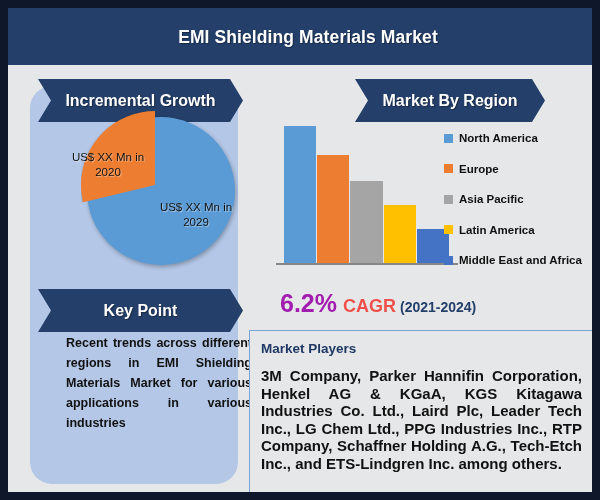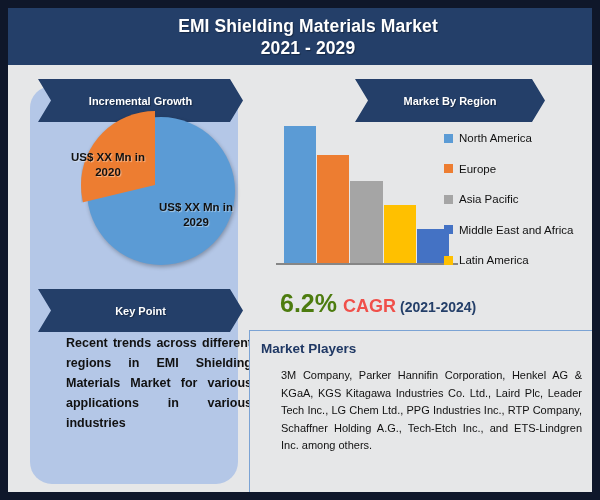--- a/index.html
+++ b/index.html
@@ -29,21 +29,21 @@
     color:#ffffff;font-weight:bold;font-size:17.5px;line-height:22px;
     letter-spacing:.1px;text-shadow:1px 1px 1px rgba(0,0,0,.35);
   }
 
   
   .ribbon{
     position:absolute;height:43px;background:#243f69;
     clip-path:polygon(0 0, calc(100% - 13px) 0, 100% 50%, calc(100% - 13px) 100%,
                       0 100%, 13px 50%);
     display:flex;align-items:center;justify-content:center;
-    color:#ffffff;font-weight:bold;font-size:11px;
+    color:#ffffff;font-weight:bold;font-size:16px;
     text-shadow:1px 1px 1px rgba(0,0,0,.35);
   }
   #ribbon-incremental{left:30px;top:71px;width:205px;}
   #ribbon-region{left:347px;top:71px;width:190px;}
   #ribbon-keypoint{left:30px;top:281px;width:205px;}
 
   
   .left-panel{
     position:absolute;left:22px;top:78px;width:208px;height:398px;
     background:#b4c7e7;border-radius:22px;
@@ -56,21 +56,21 @@
     background:#5b9bd5;
     box-shadow:1px 2px 4px rgba(0,0,0,.28);
   }
   .pie-orange{
     position:absolute;left:51px;top:5px;width:148px;height:148px;border-radius:50%;
     background:#ed7d31;
     box-shadow:0 1px 3px rgba(0,0,0,.25);
     clip-path:polygon(50% 50%, 50% 0%, 0% 0%, 0% 62%);
   }
   .pie-label{
-    position:absolute;color:#111111;font-weight:bold;font-size:11.5px;
+    position:absolute;color:#111111;font-weight:normal;font-size:11.5px;
     line-height:15px;text-align:center;
     text-shadow:1px 1px 1px rgba(255,255,255,.45);
   }
   #pie-label-2020{left:32px;top:44px;width:92px;}
   #pie-label-2029{left:116px;top:94px;width:100px;}
 
   
   .keypoint-text{
     position:absolute;left:34px;top:325px;width:186px;
     color:#111111;font-weight:bold;font-size:12.5px;line-height:20px;
@@ -87,55 +87,53 @@
   .bar-axis{
     position:absolute;left:268px;top:255px;width:182px;height:2px;
     background:#868686;
   }
 
   
   .legend{position:absolute;left:436px;top:115px;width:150px;}
   .legend-item{display:flex;align-items:center;height:30.5px;}
   .legend-swatch{width:9px;height:9px;margin-right:6px;flex:none;}
   .legend-label{
-    color:#111111;font-weight:normal;font-size:11.5px;white-space:nowrap;
+    color:#111111;font-weight:bold;font-size:11.5px;white-space:nowrap;
   }
 
   
   .cagr{
     position:absolute;left:272px;top:281px;
     display:flex;align-items:baseline;
   }
-  .cagr-value{color:#4d7c0f;font-weight:bold;font-size:25px;}
+  .cagr-value{color:#a21caf;font-weight:bold;font-size:25px;}
   .cagr-word{color:#f0504a;font-weight:bold;font-size:18px;margin-left:6px;}
   .cagr-years{color:#243f69;font-weight:bold;font-size:14px;margin-left:4px;}
 
   
   .players-box{
     position:absolute;left:241px;top:322px;width:345px;height:164px;
     background:#e6e7e8;border:1.5px solid #7ba3d4;box-sizing:border-box;
     padding:10px 11px 0 11px;
   }
   .players-title{
     color:#1f3864;font-weight:bold;font-size:13.5px;margin-bottom:11px;
   }
   .players-body{
-    color:#111111;font-weight:normal;font-size:11px;line-height:17.5px;
+    color:#111111;font-weight:bold;font-size:15px;line-height:17.5px;
     text-align:justify;
-    margin-left:20px;
   }
 </style>
 </head>
 <body>
 
 <div id="infographic">
 
   <div class="header">
     <div class="header-line">EMI Shielding Materials Market</div>
-    <div class="header-line">2021 - 2029</div>
   </div>
 
   <div class="left-panel"></div>
 
   <div class="ribbon" id="ribbon-incremental">Incremental Growth</div>
 
   <div class="pie-wrap">
     <div class="pie-blue"></div>
     <div class="pie-orange"></div>
     <div class="pie-label" id="pie-label-2020">US$ XX Mn in 2020</div>
@@ -164,26 +162,26 @@
       </div>
       <div class="legend-item">
         <span class="legend-swatch" style="background: rgb(237, 125, 49);"></span>
         <span class="legend-label">Europe</span>
       </div>
       <div class="legend-item">
         <span class="legend-swatch" style="background: rgb(165, 165, 165);"></span>
         <span class="legend-label">Asia Pacific</span>
       </div>
       <div class="legend-item">
+        <span class="legend-swatch" style="background: rgb(255, 192, 0);"></span>
+        <span class="legend-label">Latin America</span>
+      </div>
+      <div class="legend-item">
         <span class="legend-swatch" style="background: rgb(68, 114, 196);"></span>
         <span class="legend-label">Middle East and Africa</span>
-      </div>
-      <div class="legend-item">
-        <span class="legend-swatch" style="background: rgb(255, 192, 0);"></span>
-        <span class="legend-label">Latin America</span>
       </div>
     </div>
 
   <div class="cagr">
     <span class="cagr-value">6.2%</span>
     <span class="cagr-word">CAGR</span>
     <span class="cagr-years">(2021-2024)</span>
   </div>
 
   <div class="players-box">

